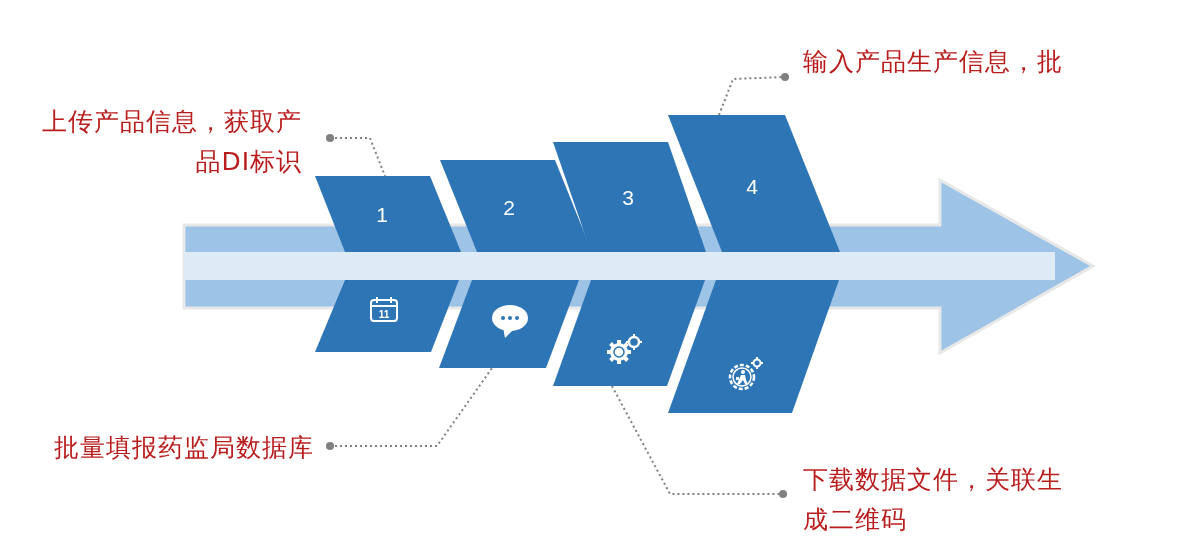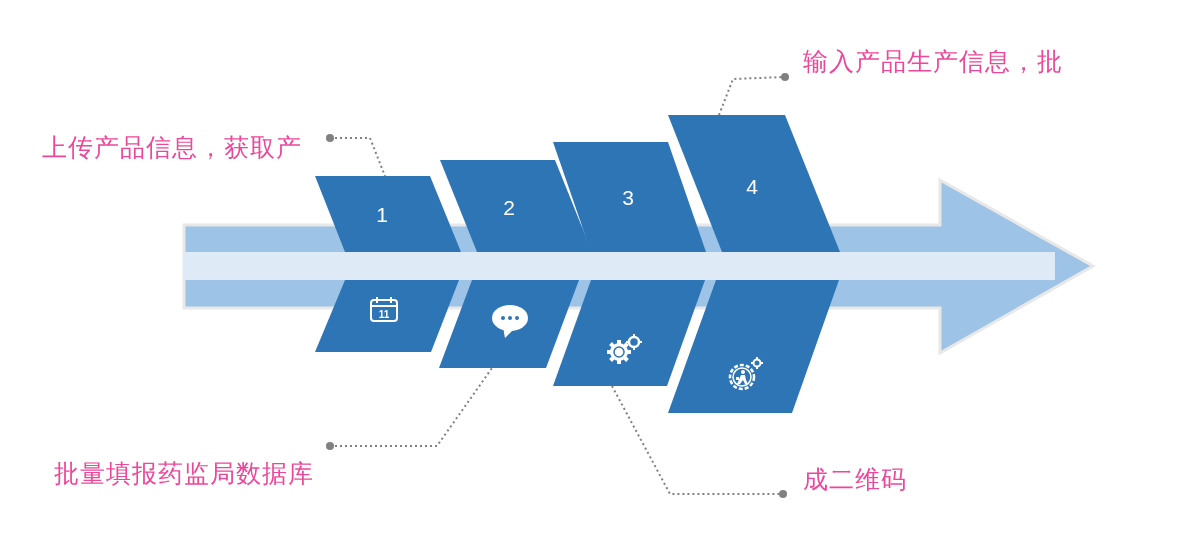--- a/index.html
+++ b/index.html
@@ -1,21 +1,21 @@
 <!DOCTYPE html>
 <html><head>
 <meta charset="utf-8">
 <style>
   html, body { margin: 0; padding: 0; background: #ffffff; }
   body { width: 1198px; height: 559px; position: relative; overflow: hidden;
          font-family: "DejaVu Sans", "Liberation Sans", sans-serif; }
   svg { position: absolute; left: 0; top: 0; }
-  .label { position: absolute; color: #ec4899; font-size: 25px; line-height: 40px;
+  .label { position: absolute; color: #b91c1c; font-size: 25px; line-height: 40px;
            letter-spacing: 1px; font-family: "DejaVu Sans", "Liberation Sans", sans-serif; }
-  .label-right { text-align: right; margin-top: 26px; }
+  .label-right { text-align: right; }
   .step-num { font-family: "Liberation Sans", "DejaVu Sans", sans-serif; font-size: 21px;
               fill: #ffffff; text-anchor: middle; dominant-baseline: middle; }
 </style>
 </head>
 <body>
 
 <svg width="1198" height="559" viewBox="0 0 1198 559">
 
   <polygon points="184,225 940,225 940,180 1093,266 940,353 940,308 184,308" fill="#9DC3E6" stroke="#e8e8e8" stroke-width="3"></polygon>
   <rect x="184" y="252" width="871" height="28" fill="#DEEAF6"></rect>
@@ -113,25 +113,27 @@
   <circle cx="783" cy="494" r="4" fill="#808080"></circle>
 
   <g fill="none" stroke="#808080" stroke-width="2" stroke-dasharray="2 3">
     <polyline points="719,115 733,79 784,77"></polyline>
   </g>
   <circle cx="785" cy="77" r="4" fill="#808080"></circle>
 </svg>
 
 <div class="label label-right" style="left:10px; top:102px; width:292px;">
   <div>上传产品信息，获取产</div>
+  <div>品DI标识</div>
 </div>
 
 <div class="label label-right" style="left:22px; top:428px; width:292px;">
   <div>批量填报药监局数据库</div>
 </div>
 
 <div class="label" style="left:803px; top:460px; width:300px;">
+  <div>下载数据文件，关联生</div>
   <div>成二维码</div>
 </div>
 
 <div class="label" style="left:803px; top:42px; width:300px;">
   <div>输入产品生产信息，批</div>
 </div>
 
 </body></html>

